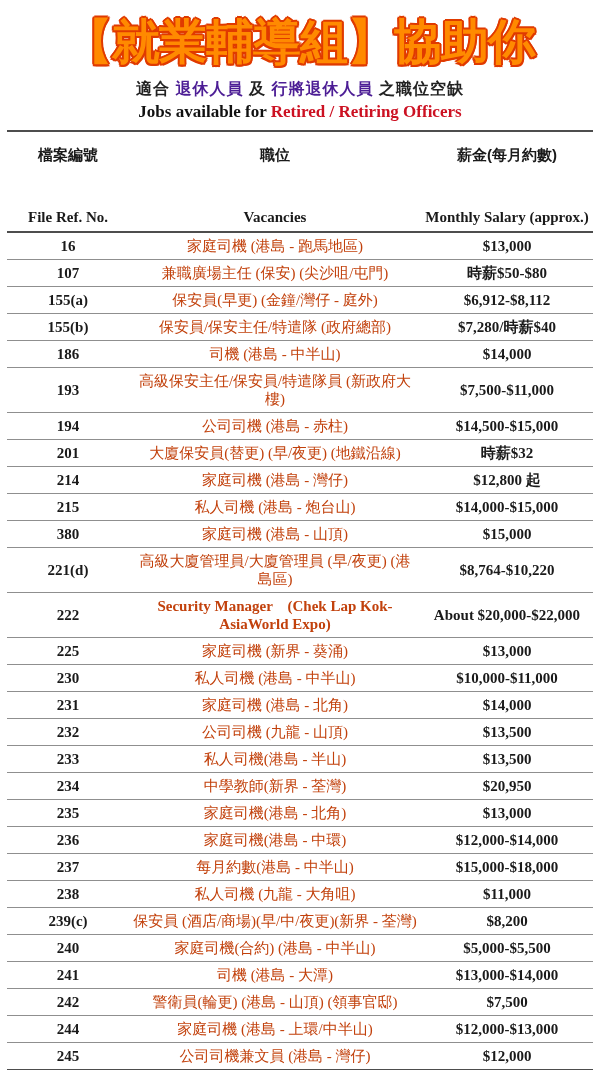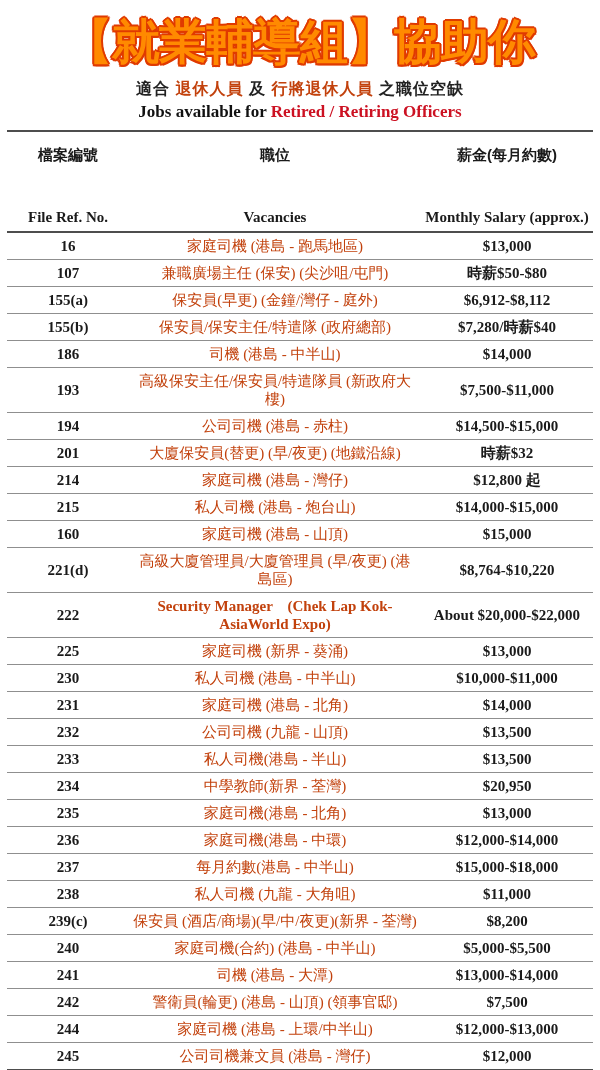--- a/index.html
+++ b/index.html
@@ -32,21 +32,21 @@
   
   .subtitle-cn {
     text-align: center;
     font-size: 16px;
     font-weight: 700;
     margin-top: 7px;
     letter-spacing: 1px;
     color: #222;
     font-family: "Liberation Sans", "DejaVu Sans", sans-serif;
   }
-  .subtitle-cn .red { color: #c2410c; }
+  .subtitle-cn .red { color: #4c1d95; }
   .subtitle-en {
     text-align: center;
     font-size: 17px;
     font-weight: 700;
     margin-top: 2px;
     color: #111;
   }
   .subtitle-en .red { color: #cc1122; }
 
   
@@ -199,21 +199,21 @@
     <td class="sal">$12,800 起</td>
   </tr>
 
   <tr>
     <td class="ref">215</td>
     <td class="vac">私人司機 (港島 - 炮台山)</td>
     <td class="sal">$14,000-$15,000</td>
   </tr>
 
   <tr>
-    <td class="ref">160</td>
+    <td class="ref">380</td>
     <td class="vac">家庭司機 (港島 - 山頂)</td>
     <td class="sal">$15,000</td>
   </tr>
 
   <tr>
     <td class="ref">221(d)</td>
     <td class="vac">高級大廈管理員/大廈管理員 (早/夜更) (港島區)</td>
     <td class="sal">$8,764-$10,220</td>
   </tr>
 

